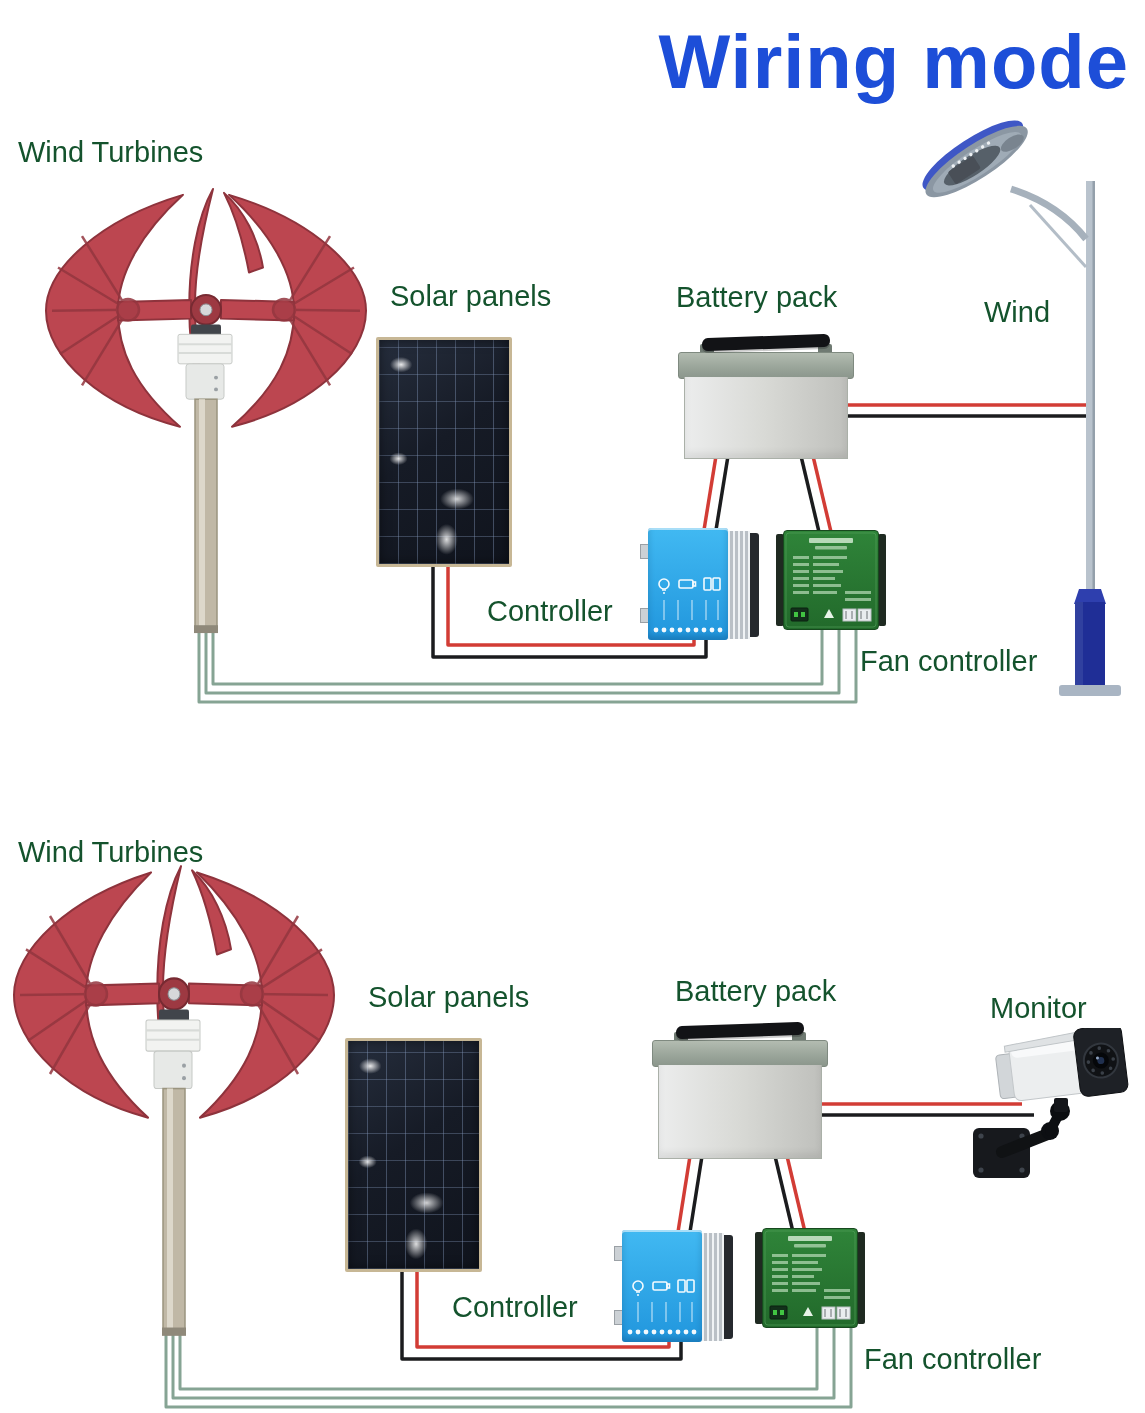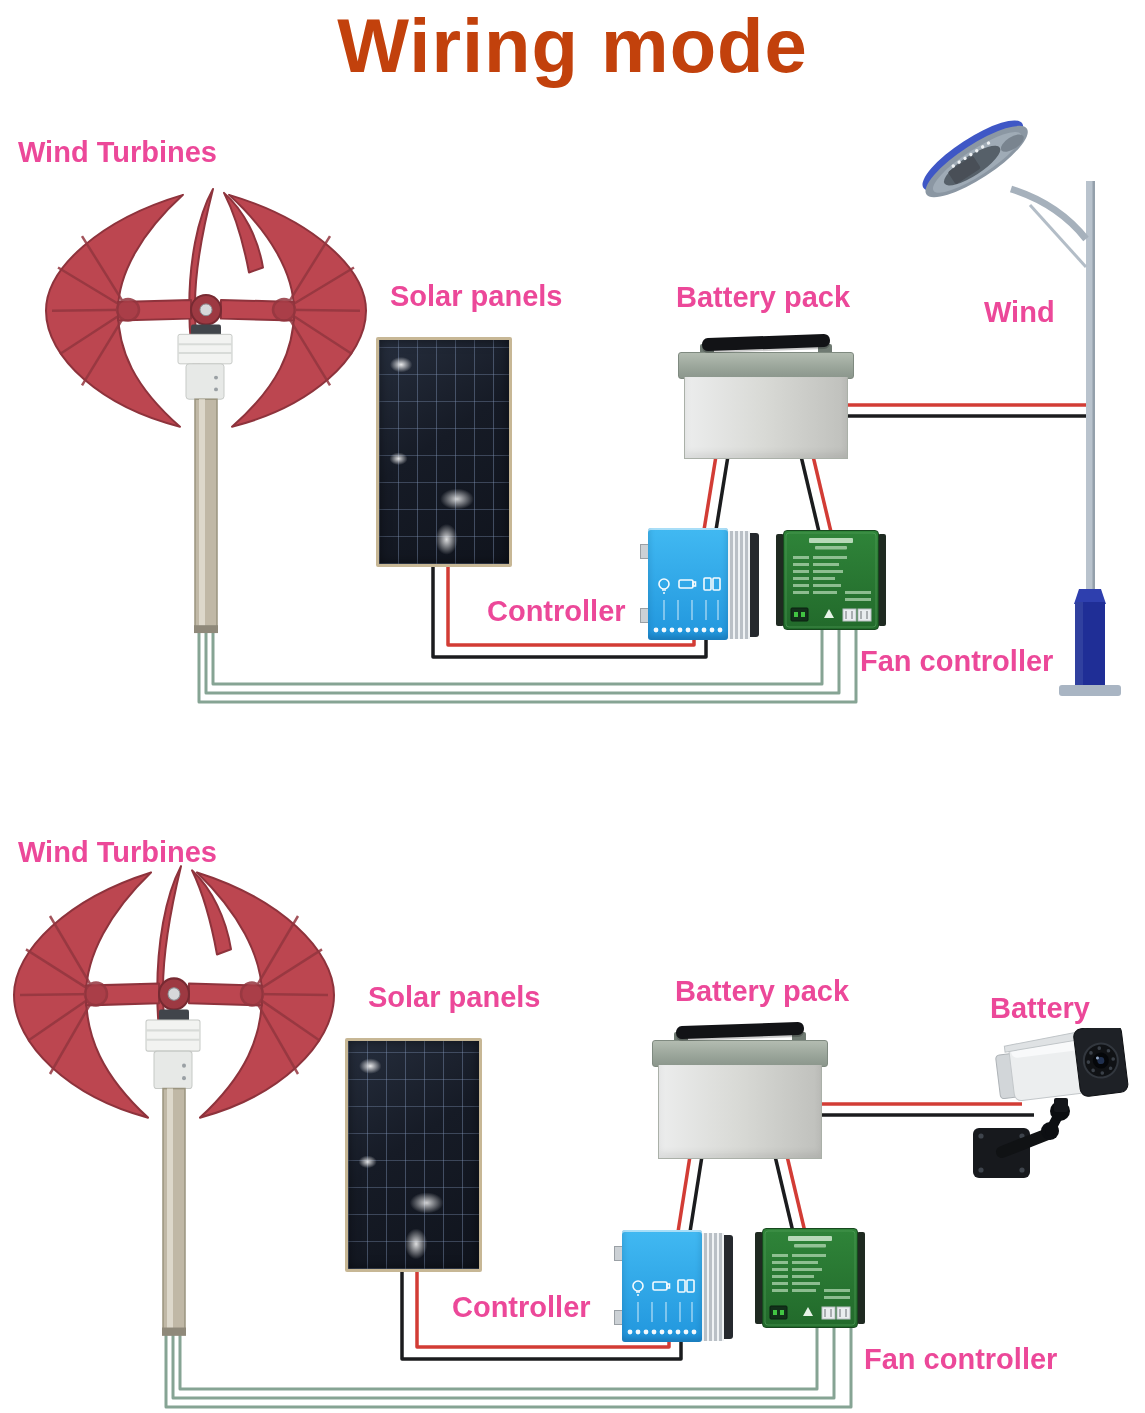--- a/index.html
+++ b/index.html
@@ -1,20 +1,20 @@
 <!DOCTYPE html>
 <html><head>
 <meta charset="utf-8">
 <style>
   html,body{margin:0;padding:0;background:#fff;}
   .canvas{position:relative;width:1145px;height:1413px;background:#ffffff;overflow:hidden;
           font-family:"Liberation Sans",sans-serif;}
-  .title{position:absolute;left:0;right:0;top:0;margin:0;text-align:center;
-         font-size:76px;line-height:92px;font-weight:800;color:#c2410c;letter-spacing:1px;}
-  .lbl{position:absolute;font-size:29px;color:#ec4899;white-space:nowrap;z-index:5;font-weight:bold;}
+  .title{position:absolute;left:0;right:0;top:0;margin:16px;text-align:right;
+         font-size:76px;line-height:92px;font-weight:800;color:#1d4ed8;letter-spacing:1px;}
+  .lbl{position:absolute;font-size:29px;color:#14532d;white-space:nowrap;z-index:5;}
   .wires{position:absolute;left:0;top:0;z-index:1;}
   .cmp{position:absolute;z-index:2;}
   
   .panel{position:absolute;z-index:2;border:3px solid #c7b795;border-radius:2px;
     background:
       radial-gradient(16px 11px at 17% 11%, rgba(255,255,255,.9), rgba(255,255,255,0) 70%),
       radial-gradient(13px 9px at 15% 53%, rgba(255,255,255,.85), rgba(255,255,255,0) 70%),
       radial-gradient(24px 15px at 60% 71%, rgba(255,255,255,.8), rgba(255,255,255,0) 70%),
       radial-gradient(16px 22px at 52% 89%, rgba(255,255,255,.85), rgba(255,255,255,0) 70%),
       repeating-linear-gradient(90deg, rgba(130,150,185,.42) 0 1px, transparent 1px 19px),
@@ -244,21 +244,21 @@
         <line x1="78" y1="81" x2="78" y2="89" stroke="#6a7075"></line>
           <line x1="84" y1="81" x2="84" y2="89" stroke="#6a7075"></line>
       </svg>
     </div>
   </section>
 
   <section>
     <div class="lbl" style="left:18px;top:836px">Wind Turbines</div>
     <div class="lbl" style="left:368px;top:981px">Solar panels</div>
     <div class="lbl" style="left:675px;top:975px">Battery pack</div>
-    <div class="lbl" style="left:990px;top:992px">Battery</div>
+    <div class="lbl" style="left:990px;top:992px">Monitor</div>
     <div class="lbl" style="left:452px;top:1291px">Controller</div>
     <div class="lbl" style="left:864px;top:1343px">Fan controller</div>
 
     <svg class="cmp" style="left:-4px;top:862px;width:350px;height:478px" viewBox="0 0 350 460" preserveAspectRatio="none">
       <use href="#turbine-shape"></use>
     </svg>
 
     <div class="panel" style="left:345px;top:1038px;width:131px;height:228px"></div>
 
     <div class="bat-post" style="left:674px;top:1032px"></div>

